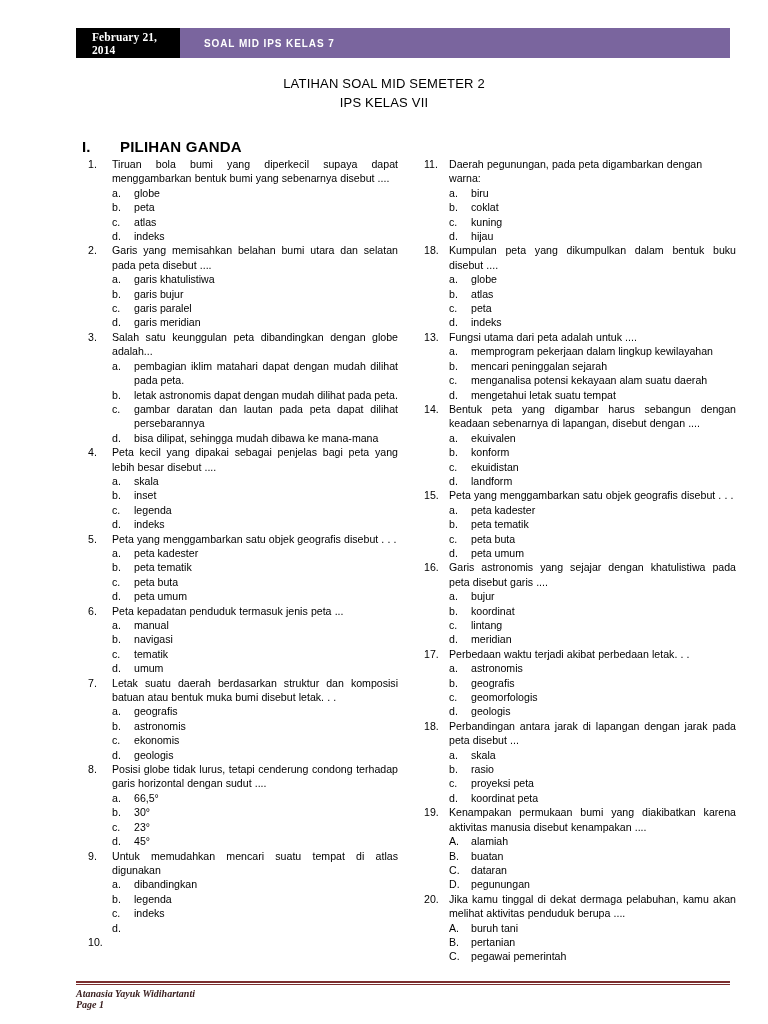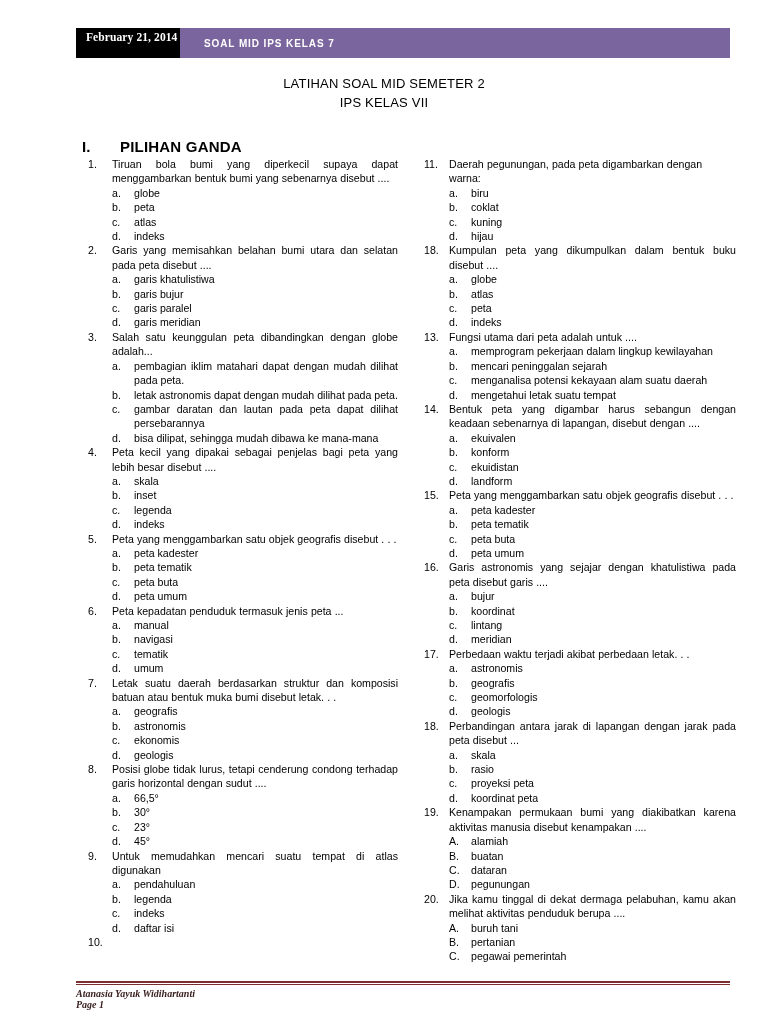--- a/index.html
+++ b/index.html
@@ -36,21 +36,21 @@
     position: absolute;
     left: 0; top: 0;
     width: 104px;
     height: 30px;
     background: #000000;
     color: #ffffff;
     font-family: "Liberation Serif", serif;
     font-weight: bold;
     font-size: 11.5px;
     line-height: 13px;
-    padding: 3px 0 0 10px;
+    padding: 3px 0 0 16px;
     box-sizing: border-box;
     letter-spacing: 0.1px;
   }
   .header-banner {
     position: absolute;
     left: 104px; top: 0;
     width: 550px;
     height: 30px;
     background: #7a659e;
     color: #ffffff;
@@ -395,33 +395,32 @@
           </ul>
         </div>
         <div>
           <div class="q">
             <span class="q-num">9.</span>
             <span class="q-text">Untuk memudahkan mencari suatu tempat di atlas digunakan</span>
           </div>
           <ul class="opts">
             <li class="opt">
               <span class="opt-ltr">a.</span>
-              <span class="opt-txt nojust">pendahuluan</span>
+              <span class="opt-txt nojust">dibandingkan</span>
             </li>
             <li class="opt">
               <span class="opt-ltr">b.</span>
               <span class="opt-txt nojust">legenda</span>
             </li>
             <li class="opt">
               <span class="opt-ltr">c.</span>
               <span class="opt-txt nojust">indeks</span>
             </li>
             <li class="opt">
               <span class="opt-ltr">d.</span>
-              <span class="opt-txt nojust">daftar isi</span>
             </li>
           </ul>
         </div>
         <div>
           <div class="q">
             <span class="q-num">10.</span>
             <span class="q-text nojust"></span>
           </div>
         </div>
       </div>

